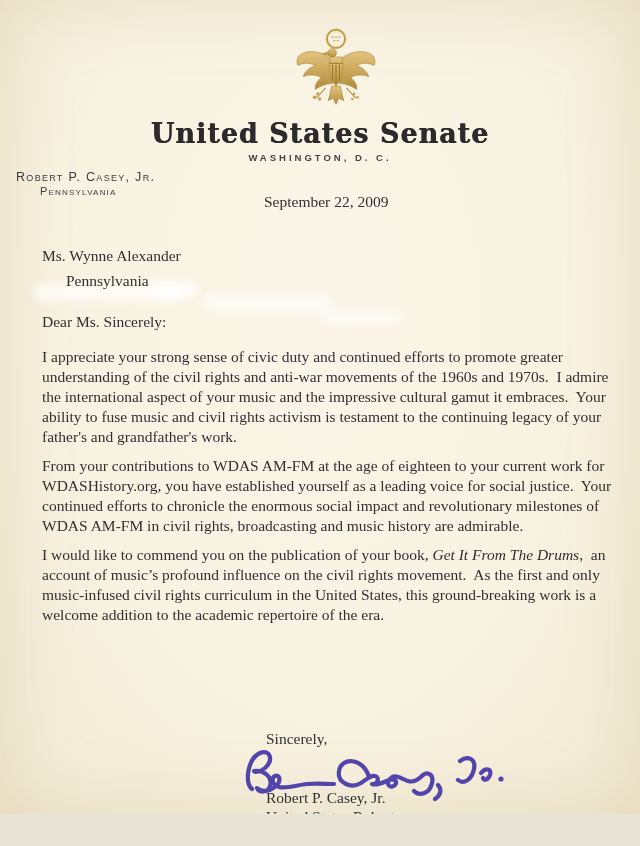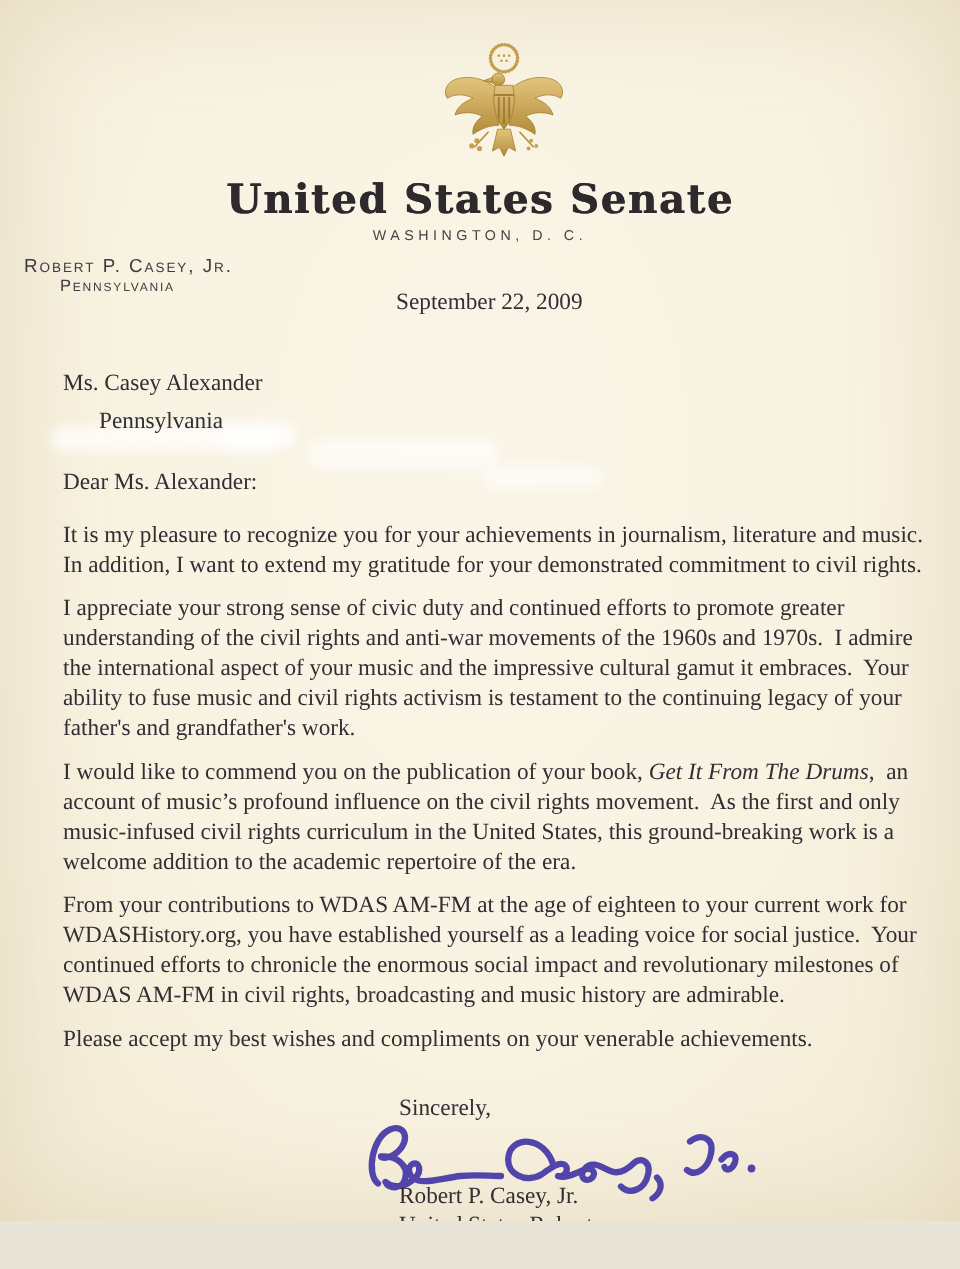--- a/index.html
+++ b/index.html
@@ -11,21 +11,21 @@
   }
   
   .seal{position:absolute;left:293px;top:25px;width:86px;height:93px;}
   .org-name{
     position:absolute;top:118px;left:0;width:100%;text-align:center;
     font-family:"DejaVu Serif", serif;font-weight:bold;font-size:27px;
     letter-spacing:1px;color:#2d292d;text-shadow:0.4px 0 0 #2d292d;
   }
   .org-loc{
     position:absolute;top:152px;left:0;width:100%;text-align:center;
-    font-family:"Liberation Sans", sans-serif;font-weight:normal;font-size:9.5px;
+    font-family:"Liberation Sans", sans-serif;font-weight:bold;font-size:9.5px;
     letter-spacing:3px;color:#474247;
   }
   .sender{position:absolute;left:16px;top:170px;font-family:"Liberation Sans", sans-serif;color:#3e3a40;}
   .sender-name{font-size:12.5px;font-variant:small-caps;letter-spacing:1.3px;}
   .sender-state{font-size:11px;font-variant:small-caps;letter-spacing:1.2px;margin-left:24px;margin-top:1px;}
   .date{position:absolute;left:264px;top:193px;font-size:15.5px;}
   
   .recipient{position:absolute;left:42px;top:243px;font-size:15.5px;line-height:25px;}
   .recipient-state{margin-left:24px;}
   .salutation{position:absolute;left:42px;top:313px;font-size:15.5px;}
@@ -101,32 +101,30 @@
   </div>
 
   <div class="date">September 22, 2009</div>
 
   <div class="patch p1"></div>
   <div class="patch p2"></div>
   <div class="patch p3"></div>
   <div class="patch p4"></div>
 
   <div class="recipient">
-    <div class="recipient-name">Ms. Casey Alexander</div>
+    <div class="recipient-name">Ms. Wynne Alexander</div>
     <div class="recipient-state">Pennsylvania</div>
   </div>
 
-  <div class="salutation">Dear Ms. Alexander:</div>
+  <div class="salutation">Dear Ms. Sincerely:</div>
 
   <div class="letter-body">
-    <p>It is my pleasure to recognize you for your achievements in journalism, literature and music.  In addition, I want to extend my gratitude for your demonstrated commitment to civil rights.</p>
     <p>I appreciate your strong sense of civic duty and continued efforts to promote greater understanding of the civil rights and anti-war movements of the 1960s and 1970s.  I admire the international aspect of your music and the impressive cultural gamut it embraces.  Your ability to fuse music and civil rights activism is testament to the continuing legacy of your father's and grandfather's work.</p>
+    <p>From your contributions to WDAS AM-FM at the age of eighteen to your current work for WDASHistory.org, you have established yourself as a leading voice for social justice.  Your continued efforts to chronicle the enormous social impact and revolutionary milestones of WDAS AM-FM in civil rights, broadcasting and music history are admirable.</p>
     <p><span>I would like to commend you on the publication of your book, </span><span class="book-title">Get It From The Drums</span><span>,  an account of music’s profound influence on the civil rights movement.  As the first and only music-infused civil rights curriculum in the United States, this ground-breaking work is a welcome addition to the academic repertoire of the era.</span></p>
-    <p>From your contributions to WDAS AM-FM at the age of eighteen to your current work for WDASHistory.org, you have established yourself as a leading voice for social justice.  Your continued efforts to chronicle the enormous social impact and revolutionary milestones of WDAS AM-FM in civil rights, broadcasting and music history are admirable.</p>
-    <p>Please accept my best wishes and compliments on your venerable achievements.</p>
   </div>
 
   <div class="valediction">Sincerely,</div>
 
   <svg class="signature" viewBox="0 0 268 58" role="img" aria-label="Bob Casey, Jr.">
     <g fill="none" stroke="#5145ac" stroke-width="4.2" stroke-linecap="round" stroke-linejoin="round">
       <path d="M11,46 C3,40 7,15 19,10 C29,6 33,17 24,25 C18,30 13,29 13,28 C23,27 32,34 29,43 C27,50 18,50 16,45 C22,50 30,48 36,42 C40,38 39,31 34,33 C30,35 31,42 38,44 C45,46 56,42 66,41 C76,40 85,41 93,41"></path>
       <path d="M128,34 C122,14 100,14 98,28 C96,40 110,46 120,40 C126,36 130,32 134,33 C139,34 137,42 131,41 C136,43 143,39 148,37 C153,35 157,38 154,42 C150,46 144,42 149,36 C154,30 161,36 167,38 C173,40 178,36 182,32 C187,28 193,32 191,40 C189,50 179,54 173,48"></path>
       <path d="M197,42 C201,46 200,52 194,56"></path>
       <path d="M219,18 C227,12 235,16 233,26 C231,36 223,42 217,37"></path>

